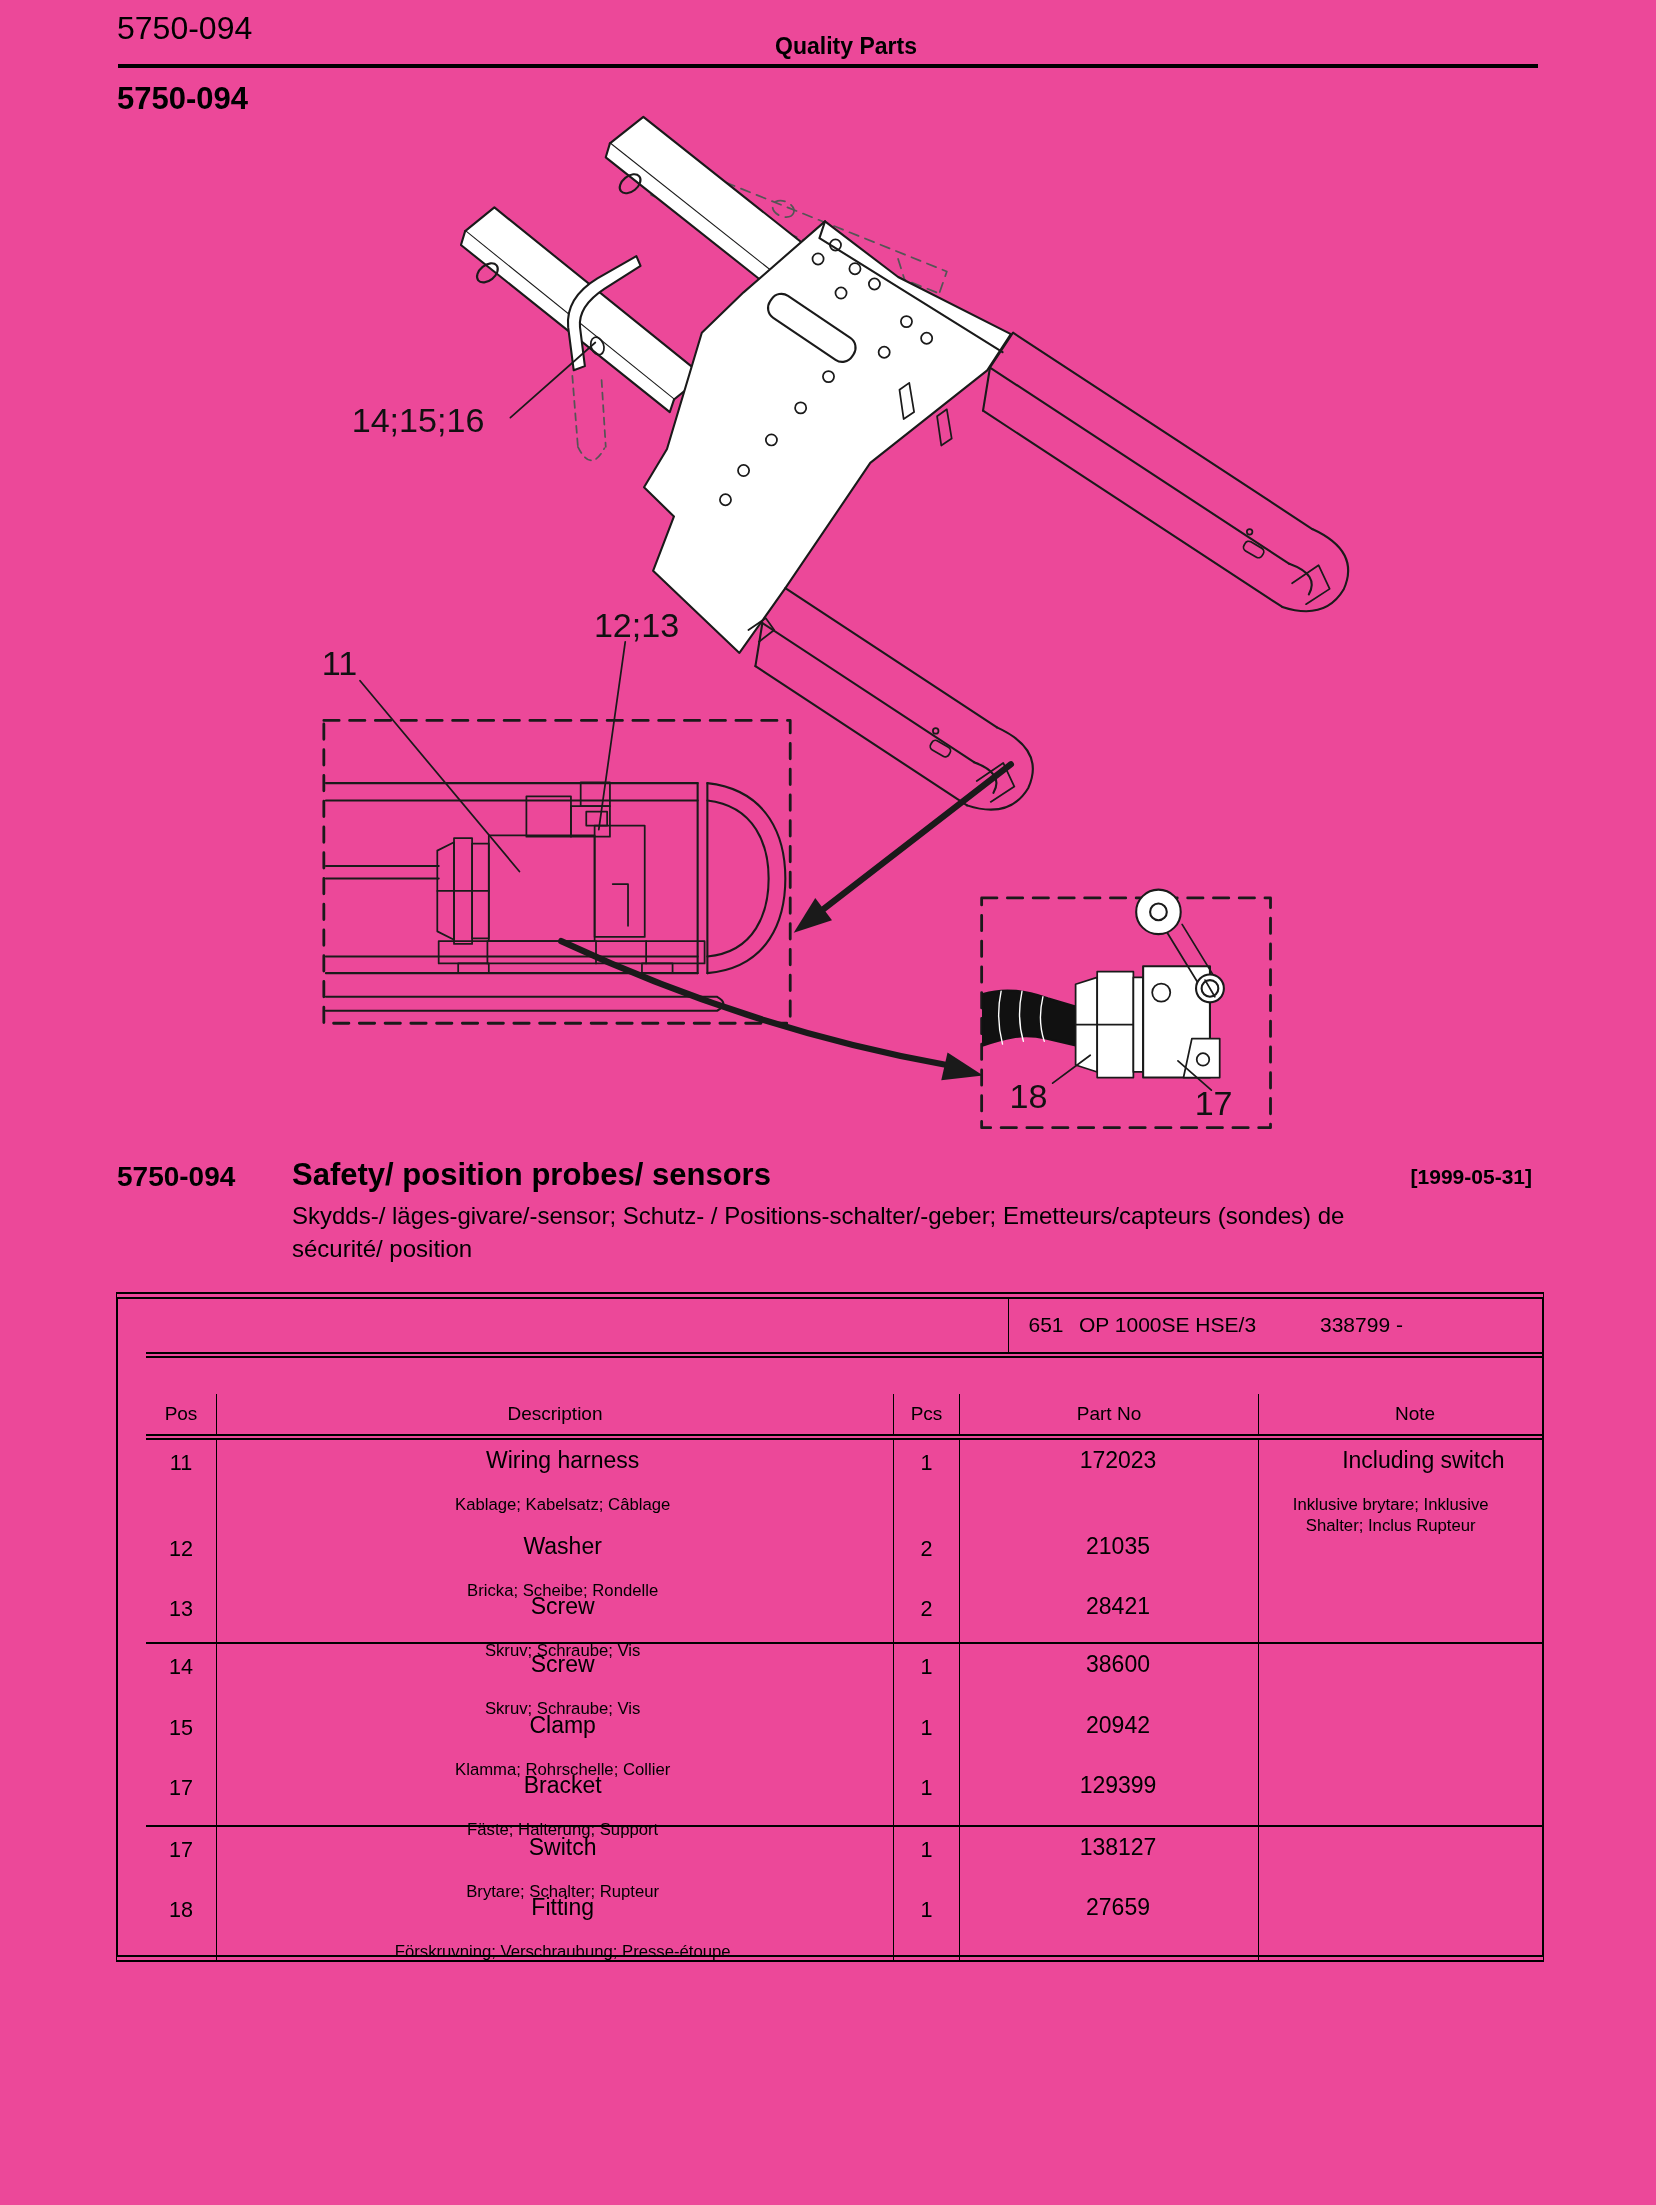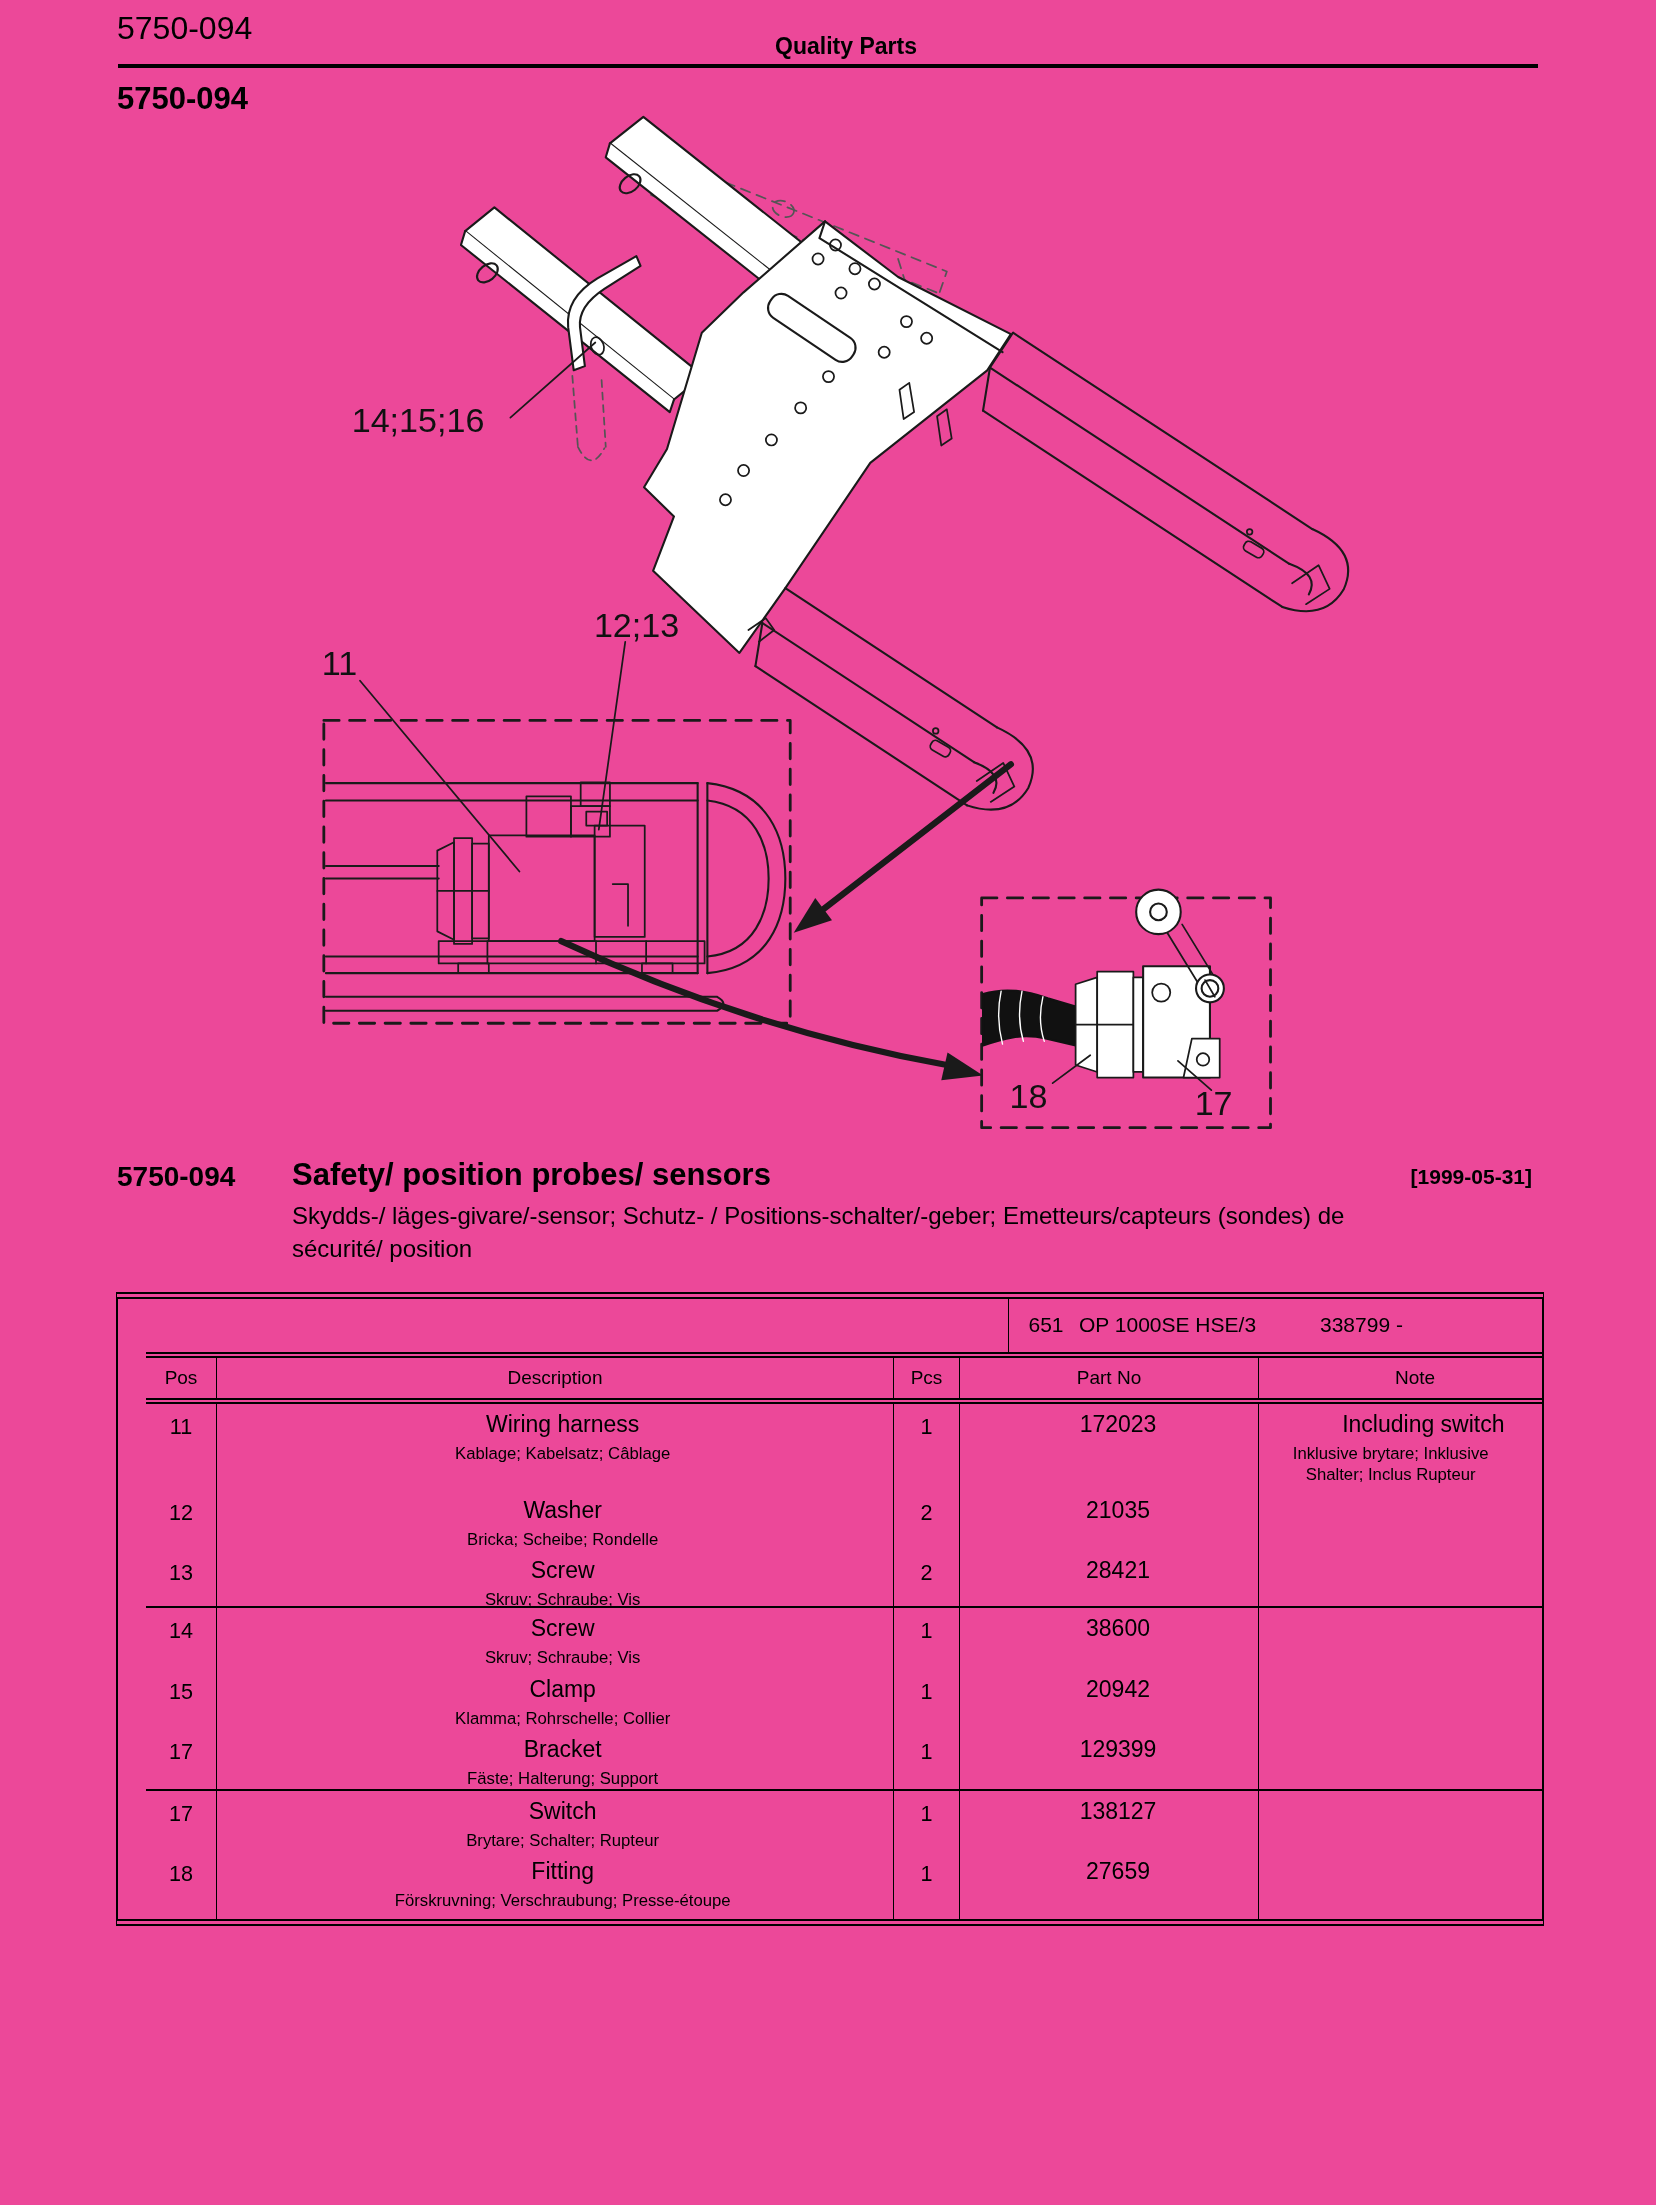--- a/index.html
+++ b/index.html
@@ -26,28 +26,28 @@
   .ptable{
     left:116px;top:1292px;width:1428px;box-sizing:border-box;
     border-left:2.1px solid #000;border-right:2.1px solid #000;
     border-top:7px double #000;border-bottom:7px double #000;padding-left:28px;
   }
   .mrow{position:relative;height:53px;border-bottom:6.3px double #000;}
   .mcell{position:absolute;left:862px;top:0;bottom:0;right:0;border-left:1.4px solid #000;font-size:21px;}
   .mcell span{position:absolute;top:14px;white-space:nowrap;}
   .m-col{left:19.5px;} .m-model{left:70px;} .m-serial{left:311px;}
   .hrow,.trow{display:grid;grid-template-columns:70px 677px 66px 299px 313px;}
-  .hrow{height:40px;border-bottom:6.3px double #000;}
+  .hrow{height:40px;border-bottom:6.3px double #000;margin-top:36px;}
   .hrow .hc{display:flex;align-items:center;justify-content:center;font-size:19px;}
   .hc+.hc,.c+.c{border-left:1.4px solid #000;text-align:center;}
   .trow .c{box-sizing:border-box;padding-top:7px;}
   .c.pos{text-align:center;font-size:21.6px;padding-top:9.7px;}
   .c.desc{padding-left:15.3px;}
   .c .main{font-size:23px;line-height:26.5px;}
-  .c .sub{font-size:16.7px;line-height:21.6px;margin-top:5px;}
+  .c .sub{font-size:16.7px;line-height:21.6px;margin-top:20px;}
   .c.pcs{text-align:center;font-size:21.6px;padding-top:9.7px;}
   .c.part{padding-left:18px;font-size:23px;}
   .c.note{padding-left:16.7px;}
   .c.note .subnote{width:230px;}
   .r0{height:86px;}.r1{height:60px;}.r2{height:56px;}.r3{height:61px;}
   .r4{height:60px;}.r5{height:60px;}.r6{height:60px;}.r7{height:68px;}
   .gsep{border-top:2.8px solid #000;}
 </style>
 </head>
 <body>

